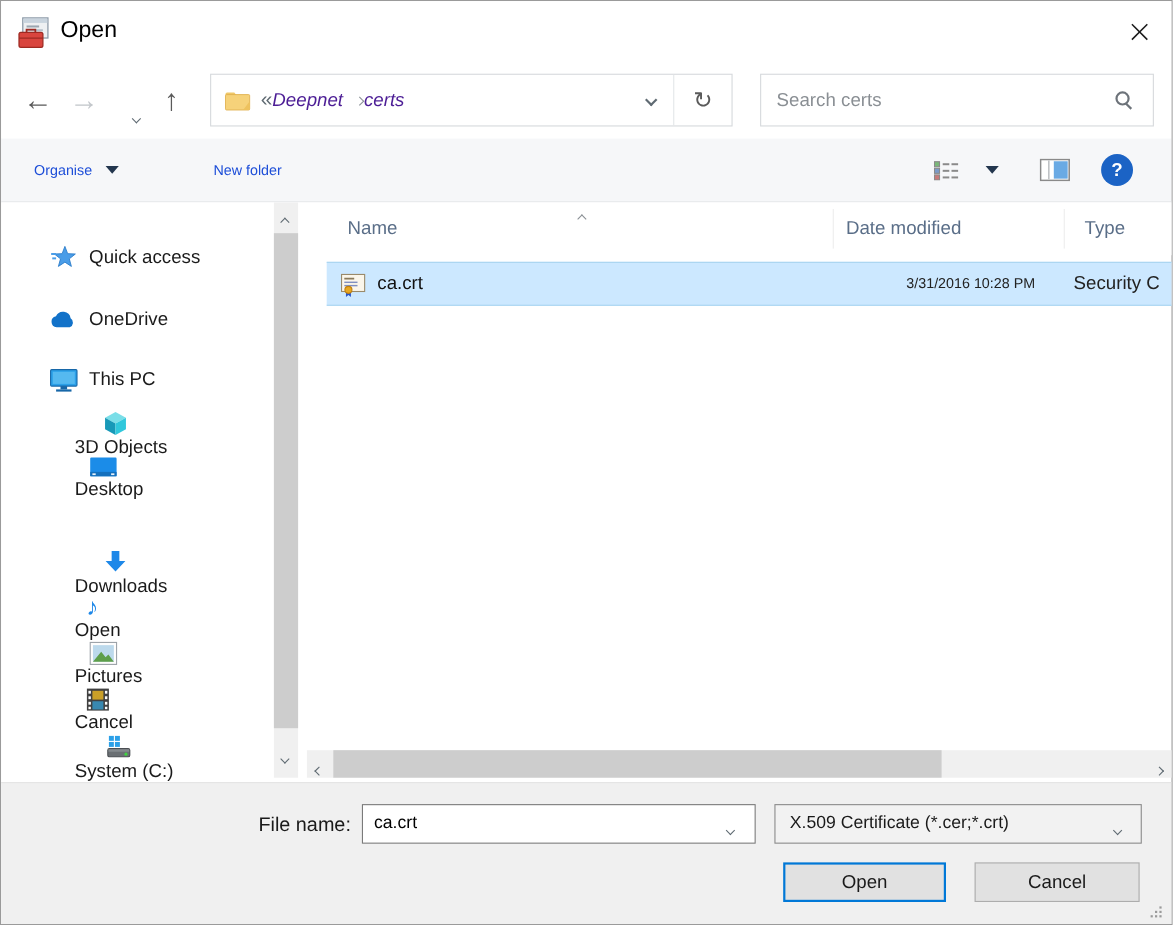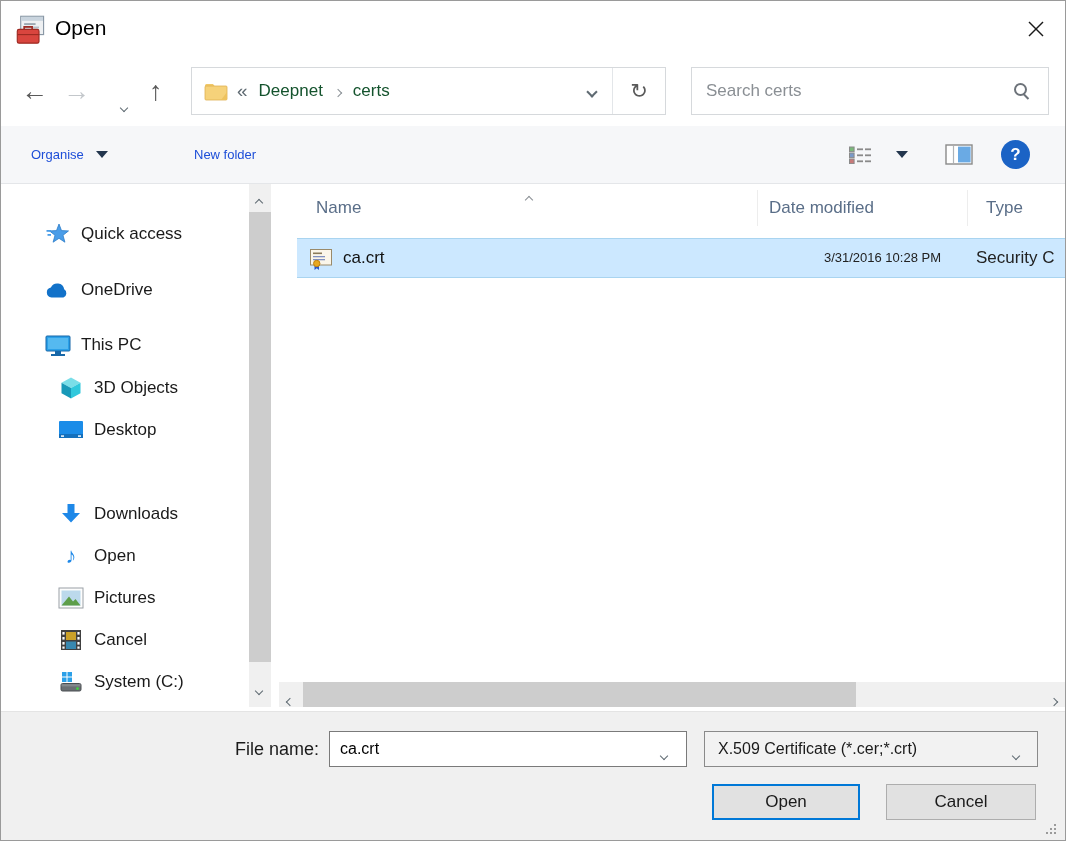--- a/index.html
+++ b/index.html
@@ -18,21 +18,21 @@
   
   .navbar { position:absolute; left:0; top:56px; width:100%; height:69px; background:#fff; }
   .nav-glyph { position:absolute; font-size:27px; line-height:30px; }
   .back { left:20px; top:19px; color:#5a5a5a; }
   .fwd  { left:62px; top:19px; color:#c3c7cb; }
   .recent-chev { left:120px; top:30px; }
   .up   { left:148px; top:19px; color:#5a5a5a; }
   .addressbar { position:absolute; left:190px; top:10px; width:475px; height:48px; border:1px solid #d6d9dc; display:flex; align-items:center; background:#fff; }
   .addr-folder { margin-left:12px; width:24px; height:20px; flex:0 0 auto; }
   .addr-overflow { margin-left:9px; font-size:19px; color:#5f6a72; }
-  .crumb { margin-left:11px; font-size:17px; color:#14532d; cursor:pointer; }
+  .crumb { font-size:17px; color:#4c1d95; cursor:pointer;font-style:italic; }
   .crumb-sep { margin-left:12px; margin-right:1px; }
   .addr-spacer { flex:1; }
   .addr-chev { margin-right:16px; }
   .addr-sep { width:1px; height:46px; background:#e3e6e9; }
   .refresh { width:52px; text-align:center; font-size:21px; color:#5a5a5a; cursor:pointer; }
   .searchbox { position:absolute; left:690px; top:10px; width:358px; height:48px; border:1px solid #d6d9dc; background:#fff; }
   .searchbox input { width:100%; height:100%; border:0; outline:none; padding:0 44px 0 14px; font-size:17px; font-family:inherit; color:#ef4444; background:transparent; }
   .searchbox input::placeholder { color:#8a8f94; opacity:1; }
   .mag { position:absolute; right:18px; top:15px; width:16px; height:16px; }
   .mag::before { content:""; position:absolute; left:0; top:0; width:9px; height:9px; border:2px solid #6d737a; border-radius:50%; }
@@ -53,21 +53,21 @@
   .newfolder { left:193px; }
   .views-btn { left:848px; }
   .views-arrow { left:895px; }
   .preview-btn { left:944px; }
   .help-btn { position:absolute; left:1000px; top:14px; width:29px; height:29px; border-radius:50%; background:#1b63c5; color:#fff; display:flex; align-items:center; justify-content:center; font-size:17px; font-weight:bold; cursor:pointer; }
   
   .sidebar { position:absolute; left:0; top:183px; width:278px; height:527px; background:#fff; }
   .side-item { position:absolute; height:30px; display:flex; align-items:center; cursor:pointer; }
   .side-item .ic { width:26px; height:24px; display:flex; align-items:center; justify-content:center; }
   .side-item .lbl { margin-left:10px; font-size:17px; white-space:nowrap; }
-  .lv0 { left:44px; } .lv1 { left:57px; }
+  .lv0 { left:44px; } .lv1 { left:57px;flex-direction:column; }
   .note-glyph { font-size:22px; color:#1e88e8; line-height:22px; }
   .side-scroll { position:absolute; left:248px; top:183px; width:22px; height:523px; background:#f0f0f0; }
   .side-scroll .thumb { position:absolute; left:0; top:28px; width:22px; height:450px; background:#cdcdcd; }
   .scroll-arrow { position:absolute; left:7px; color:#5a5f66; }
   
   .list-header { position:absolute; left:278px; top:183px; width:790px; height:48px; background:#fff; }
   .col-label { position:absolute; top:0; line-height:48px; font-size:17px; color:#5a6e88; cursor:pointer; white-space:nowrap; }
   .sort-chev { position:absolute; left:247px; top:5px; }
   .hdr-sep { position:absolute; top:6px; width:1px; height:36px; background:#ededed; }
   .file-row { position:absolute; left:296px; top:237px; width:772px; height:40px; background:#cce8ff; border-top:1px solid #a9d4f0; border-bottom:1px solid #a9d4f0; cursor:pointer; }

